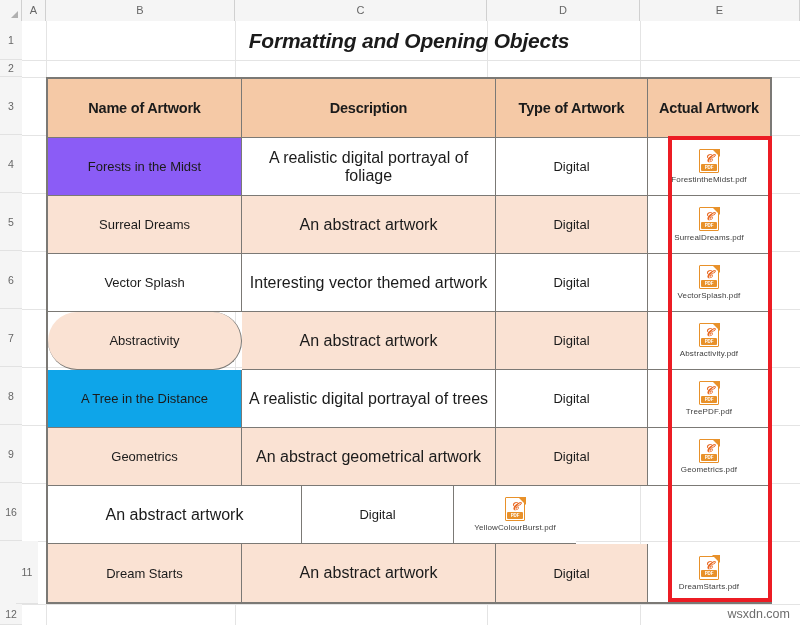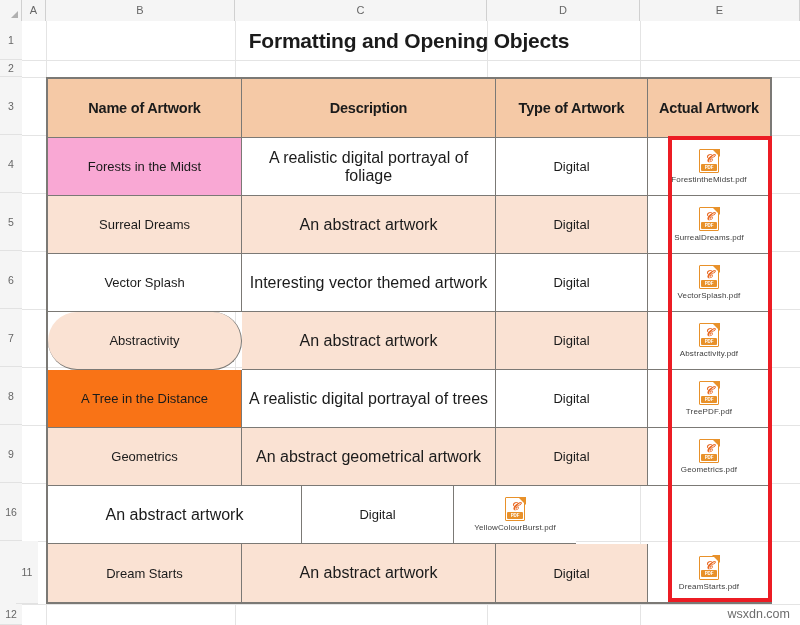--- a/index.html
+++ b/index.html
@@ -49,21 +49,21 @@
   
   #grid-area{ position:absolute; left:22px; top:21px; width:778px; height:604px; }
   .vgrid{ position:absolute; top:0; bottom:0; width:1px; background:#e4e4e4; }
   .hgrid{ position:absolute; left:0; right:0; height:1px; background:#e4e4e4; }
 
   
   #title{
     position:absolute; left:46px; top:24px; width:726px; height:34px;
     display:flex; align-items:center; justify-content:center;
     font-family:"Liberation Sans", sans-serif;
-    font-size:21px; font-weight:bold; 
+    font-size:21px; font-weight:bold; font-style:italic;
     color:#1b1b1b; letter-spacing:-0.2px;
     white-space:nowrap;
   }
 
   
   #table{
     position:absolute; left:46px; top:77px; width:726px; height:527px;
     border:2px solid #7b7975;
   }
   .trow{ display:flex; width:100%; }
@@ -198,21 +198,21 @@
 
   <div id="table">
     <div class="trow hrow">
       <div class="tcell c-name" style="background: rgb(245, 201, 166);">Name of Artwork</div>
       <div class="tcell c-desc" style="background: rgb(245, 201, 166);">Description</div>
       <div class="tcell c-type" style="background: rgb(245, 201, 166);">Type of Artwork</div>
       <div class="tcell c-art last" style="background: rgb(245, 201, 166);">Actual Artwork</div>
     </div>
     <div id="table-body">
         <div class="trow drow">
-          <div class="tcell c-name" style="background: #f9a8d4;">Forests in the Midst</div>
+          <div class="tcell c-name" style="background: #8b5cf6;">Forests in the Midst</div>
           <div class="tcell c-desc" style="background: rgb(255, 255, 255);">A realistic digital portrayal of  foliage</div>
           <div class="tcell c-type" style="background: rgb(255, 255, 255);">Digital</div>
           <div class="tcell c-art last pdfcell" style="background: rgb(255, 255, 255);">
             <span class="pdf-icon">
               <span class="sheetbody"></span>
               <span class="fold"></span>
               <span class="swirl">𝒞</span>
               <span class="tag">PDF</span>
             </span>
             <span class="pdf-name">ForestintheMidst.pdf</span>
@@ -254,21 +254,21 @@
             <span class="pdf-icon">
               <span class="sheetbody"></span>
               <span class="fold"></span>
               <span class="swirl">𝒞</span>
               <span class="tag">PDF</span>
             </span>
             <span class="pdf-name">Abstractivity.pdf</span>
           </div>
         </div>
         <div class="trow drow">
-          <div class="tcell c-name" style="background: #f97316;">A Tree in the Distance</div>
+          <div class="tcell c-name" style="background: #0ea5e9;">A Tree in the Distance</div>
           <div class="tcell c-desc" style="background: rgb(255, 255, 255);">A realistic digital portrayal of trees</div>
           <div class="tcell c-type" style="background: rgb(255, 255, 255);">Digital</div>
           <div class="tcell c-art last pdfcell" style="background: rgb(255, 255, 255);">
             <span class="pdf-icon">
               <span class="sheetbody"></span>
               <span class="fold"></span>
               <span class="swirl">𝒞</span>
               <span class="tag">PDF</span>
             </span>
             <span class="pdf-name">TreePDF.pdf</span>

